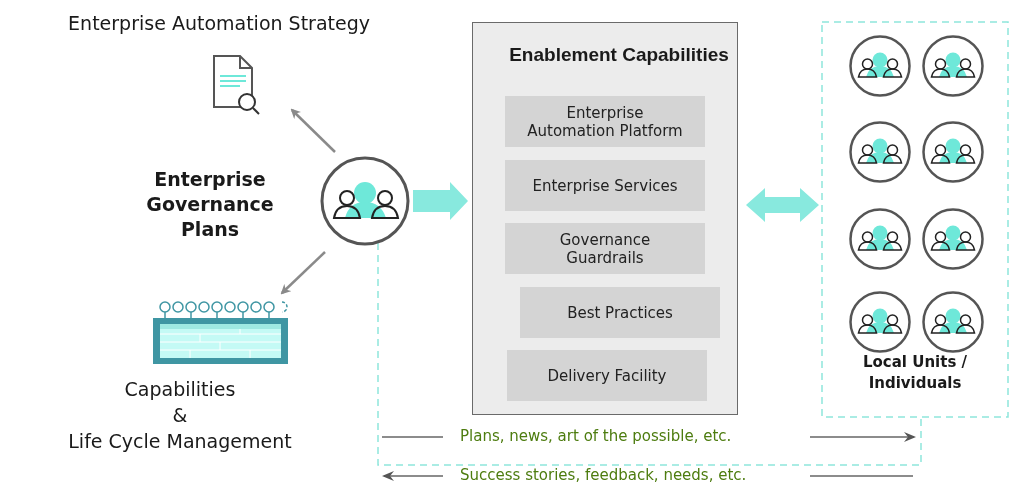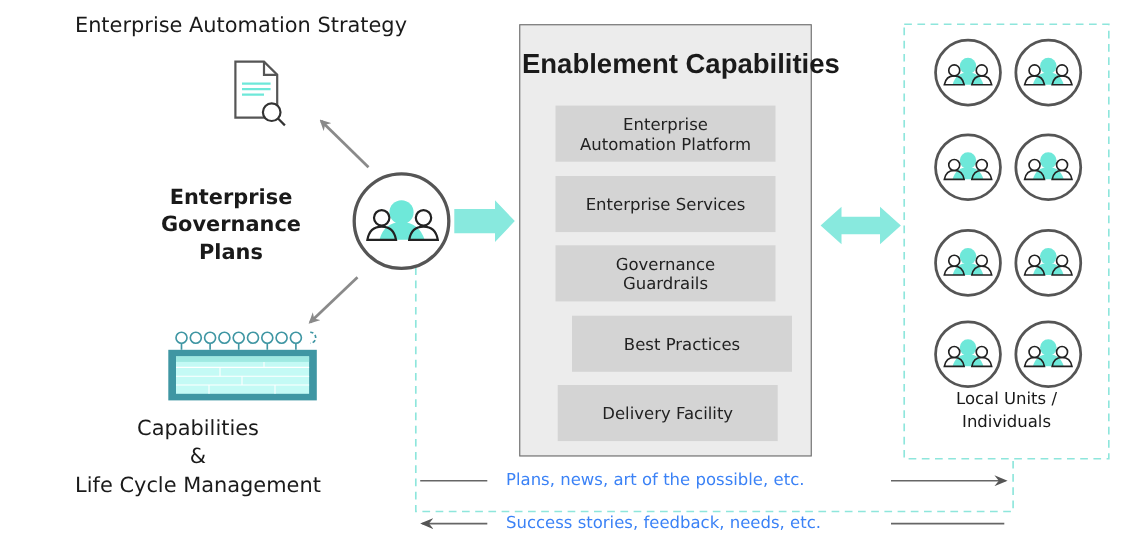--- a/index.html
+++ b/index.html
@@ -2,24 +2,24 @@
 <html><head>
 <meta charset="utf-8">
 <style>
   html,body{margin:0;padding:0;background:#ffffff;}
   body{width:1024px;height:497px;position:relative;overflow:hidden;font-family:"DejaVu Sans","Liberation Sans",sans-serif;color:#1a1a1a;}
   .abs{position:absolute;}
   .t-strategy{left:0;top:12px;width:370px;text-align:right;font-size:19px;font-weight:400;}
   .t-team{left:140px;top:167px;width:140px;text-align:center;font-size:19px;font-weight:700;line-height:25px;}
   .t-platform{left:0;top:376px;width:360px;text-align:center;font-size:19px;line-height:26px;}
   .cap-box{left:472px;top:22px;width:266px;height:393px;background:#ececec;border:1.5px solid #6a6a6a;box-sizing:border-box;}
-  .cap-title{left:472px;top:44px;width:294px;text-align:center;font-family:"Liberation Sans",sans-serif;font-weight:700;font-size:25px;}
+  .cap-title{left:472px;top:44px;width:294px;text-align:center;font-family:"Liberation Sans",sans-serif;font-weight:700;font-size:19px;}
   .cap-item{left:505px;width:200px;height:51px;background:#d4d4d4;display:flex;align-items:center;justify-content:center;text-align:center;font-size:15px;line-height:18px;color:#222;}
-  .local-label{left:822px;top:352px;width:186px;text-align:center;font-size:15px;line-height:21px;}
-  .flow-label{font-size:15px;color:#3b82f6;white-space:nowrap;}
+  .local-label{left:822px;top:352px;width:186px;text-align:center;font-size:15px;line-height:21px;font-weight:bold;}
+  .flow-label{font-size:15px;color:#4d7c0f;white-space:nowrap;}
   svg.overlay{position:absolute;left:0;top:0;}
 </style>
 </head>
 <body>
 
 <svg class="overlay" width="1024" height="497" viewBox="0 0 1024 497">
   <defs>
     <marker id="ah" markerWidth="10" markerHeight="10" refX="8" refY="5" orient="auto" markerUnits="userSpaceOnUse">
       <path d="M0,0 L10,5 L0,10 L3,5 Z" fill="#8a8a8a"></path>
     </marker>

